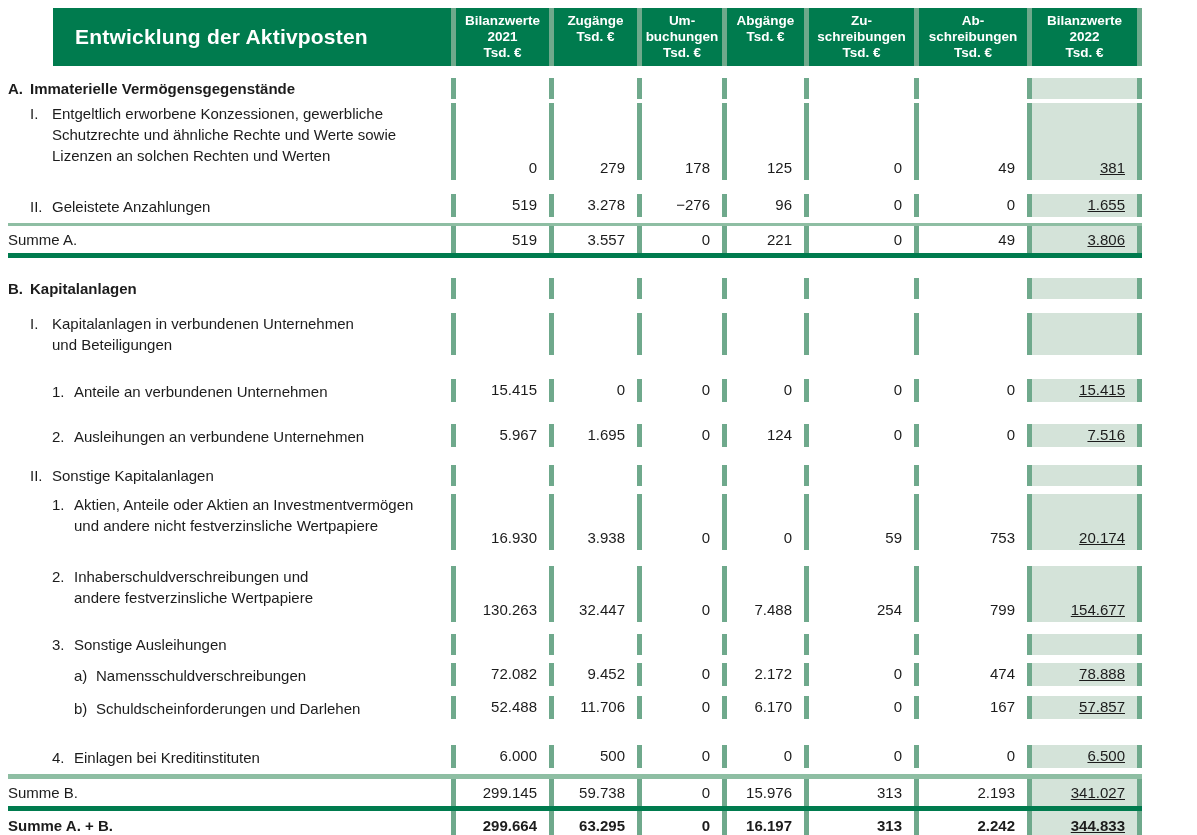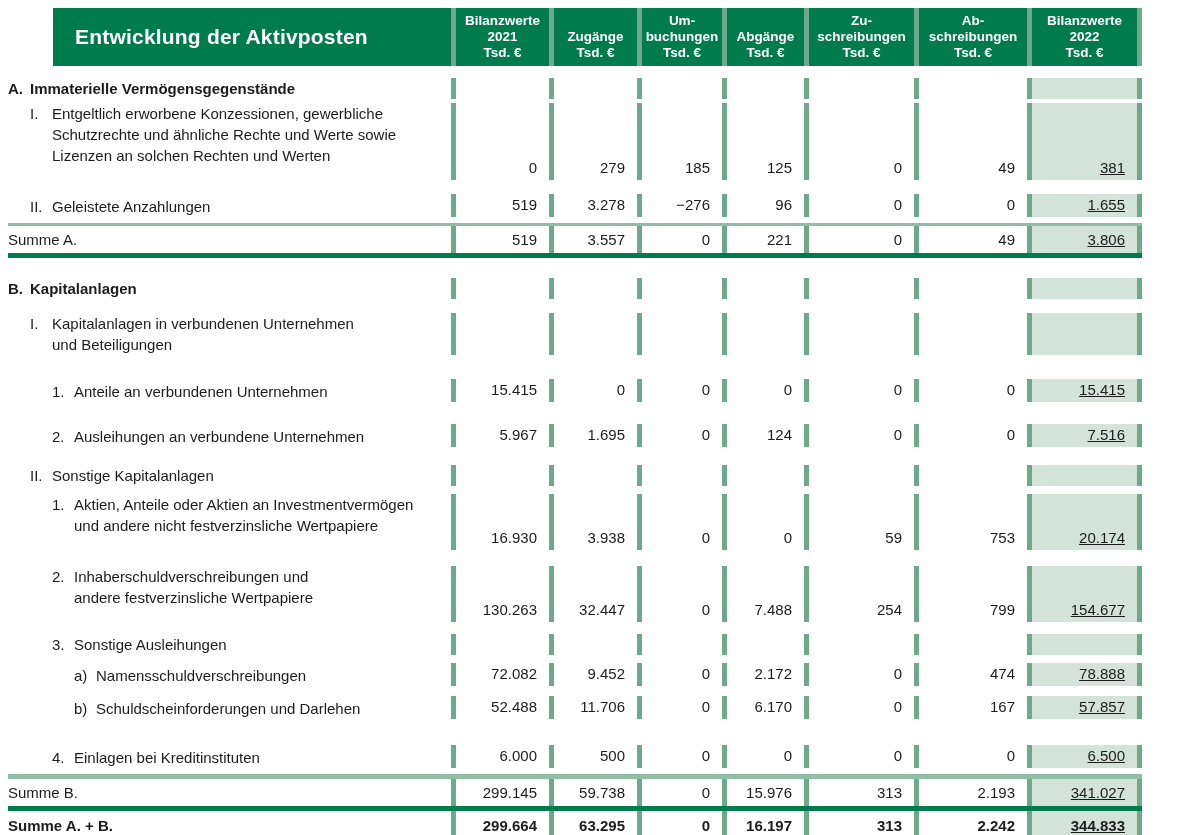--- a/index.html
+++ b/index.html
@@ -26,21 +26,21 @@
     grid-template-columns:443px 98px 88px 85px 82px 110px 113px 115px;
     height:58px;
   }
   .title-cell{
     background:var(--green);color:#fff;font-weight:bold;font-size:21px;
     display:flex;align-items:center;padding-left:22px;letter-spacing:.2px;margin-left:45px;
   }
   .hcell{
     background:var(--green);border-left:5px solid var(--mid);
     color:#fff;font-weight:bold;font-size:13.5px;line-height:1.18;text-align:center;
-    display:flex;flex-direction:column;justify-content:flex-end;
+    display:flex;flex-direction:column;justify-content:flex-start;
     padding:5px 2px 5px;
   }
   .hcell:last-child{border-right:5px solid var(--mid);}
 
   
   .row{
     display:grid;
     grid-template-columns:443px 98px 88px 85px 82px 110px 113px 115px;
   }
   .lcell{display:flex;font-size:15px;line-height:21px;align-items:flex-end;}
@@ -165,21 +165,21 @@
           <div class="lcell">
             <div class="inner">
               <span class="prefix">I.</span>
               <span class="ltext">Entgeltlich erworbene Konzessionen, gewerbliche
 Schutzrechte und ähnliche Rechte und Werte sowie
 Lizenzen an solchen Rechten und Werten</span>
             </div>
           </div>
           <div class="vcell">0</div>
           <div class="vcell">279</div>
-          <div class="vcell">185</div>
+          <div class="vcell">178</div>
           <div class="vcell">125</div>
           <div class="vcell">0</div>
           <div class="vcell">49</div>
           <div class="vcell last">381</div>
         </div>
         <div class="row item lv1">
           <div class="lcell">
             <div class="inner">
               <span class="prefix">II.</span>
               <span class="ltext">Geleistete Anzahlungen</span>

